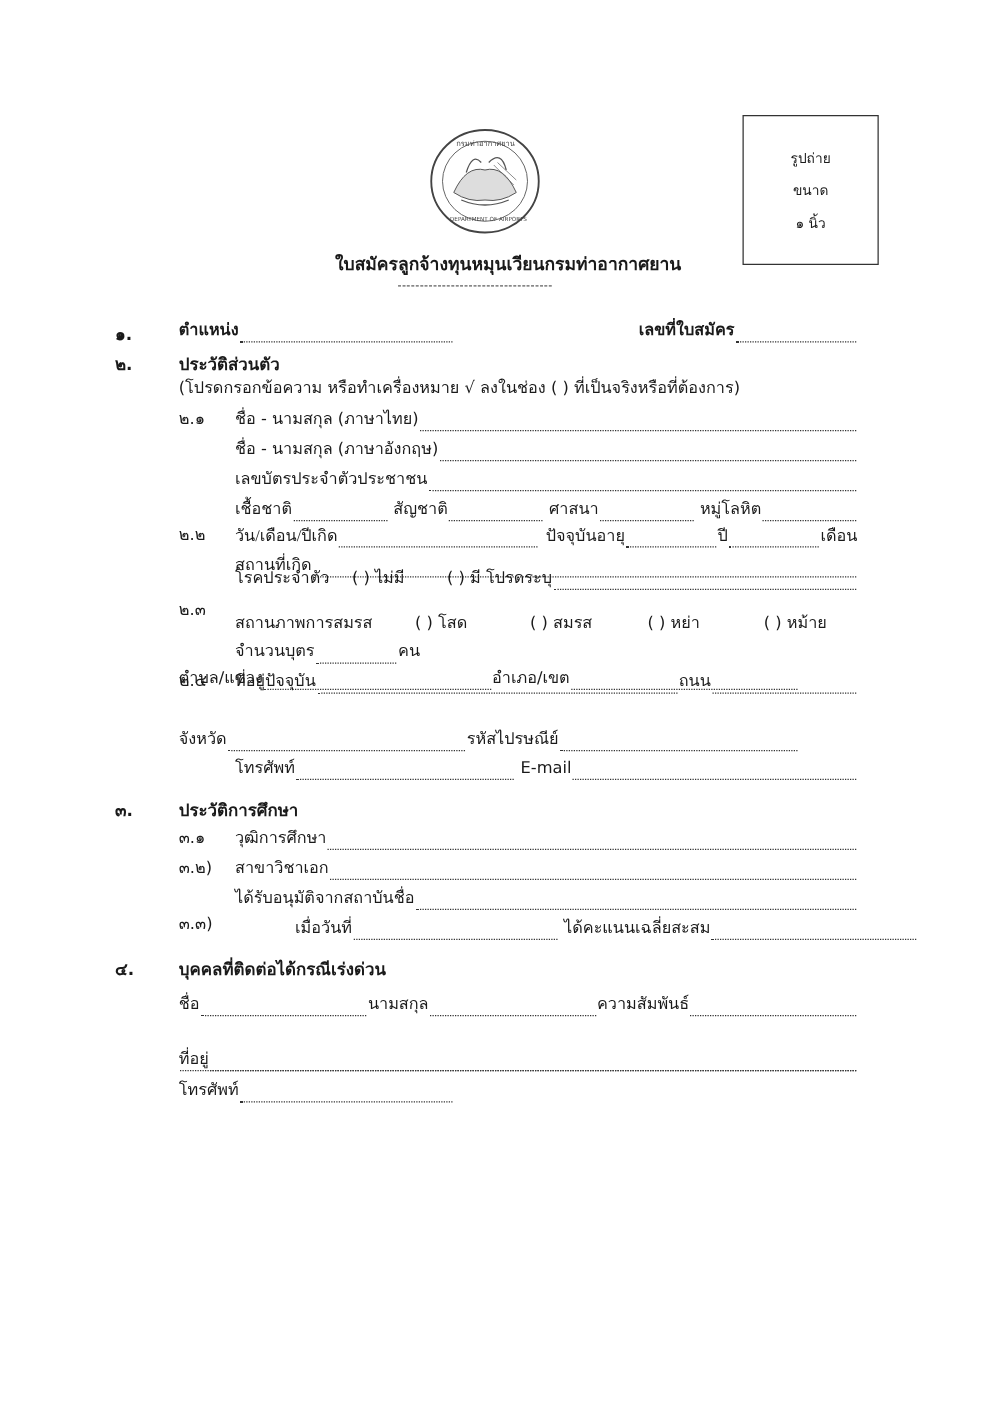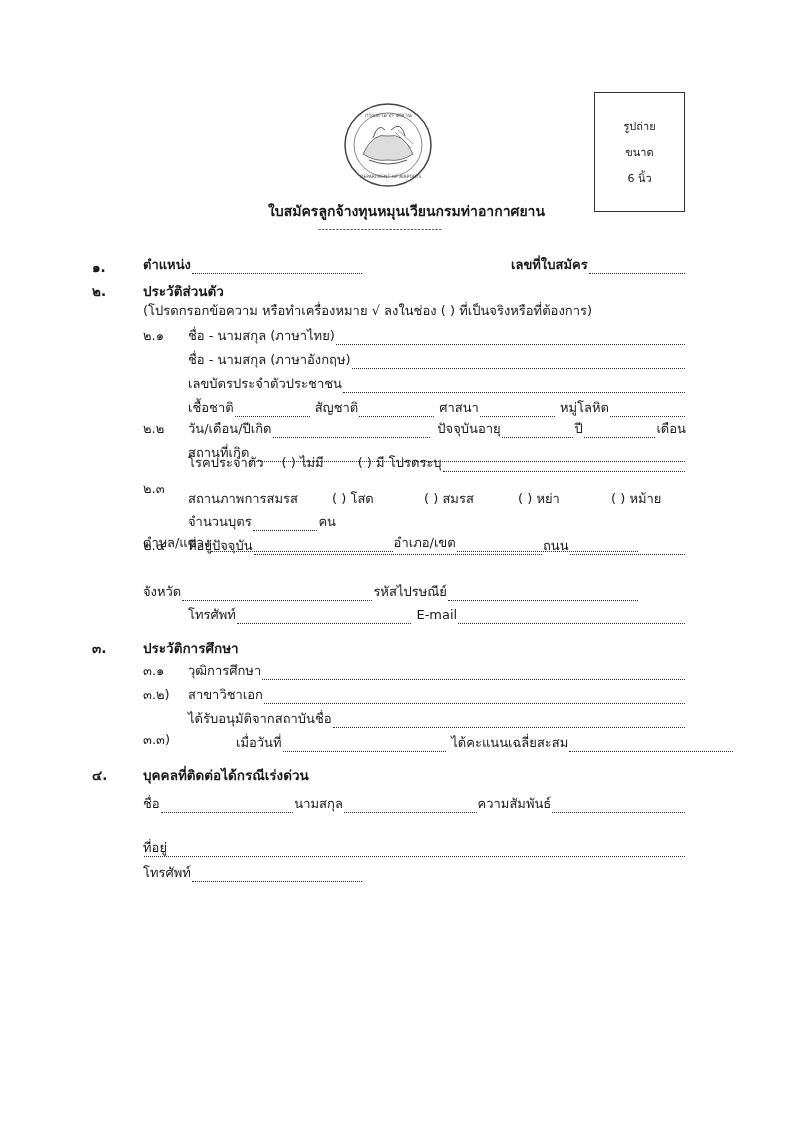--- a/index.html
+++ b/index.html
@@ -4,21 +4,21 @@
 <style>
   html, body { margin:0; padding:0; background:#ffffff; }
   body { width:800px; height:1127px; position:relative; overflow:hidden;
          font-family:"DejaVu Sans", "Liberation Sans", sans-serif; color:#1a1a1a; }
   .abs { position:absolute; white-space:nowrap; }
   .f { font-size:13px; line-height:18px; }
   .b { font-weight:bold; font-size:13.5px; }
   .dots { flex:1; border-bottom:1.3px dotted #333; height:13px; margin:0 1px; }
   .row { position:absolute; display:flex; align-items:flex-end; font-size:13px; line-height:18px; white-space:nowrap; }
   .seal { position:absolute; left:343px; top:102px; width:90px; height:86px; }
-  .photo-box { position:absolute; left:594px; top:92px; width:91px; height:120px; border:1.3px solid #333; box-sizing:border-box; }
+  .photo-box { position:absolute; left:594px; top:92px; width:109px; height:120px; border:1.3px solid #333; box-sizing:border-box; }
   .photo-box div { position:absolute; width:100%; text-align:center; font-size:11px; }
 </style>
 </head>
 <body>
 
 <div class="seal">
   <svg width="90" height="86" viewBox="0 0 90 86">
     <ellipse cx="45" cy="43" rx="43" ry="41" fill="none" stroke="#444" stroke-width="1.5"></ellipse>
     <ellipse cx="45" cy="43" rx="34" ry="32" fill="none" stroke="#666" stroke-width="0.8"></ellipse>
     <path d="M20 52 Q30 30 45 34 Q60 30 70 52 Q58 60 45 58 Q32 60 20 52Z" fill="#ddd" stroke="#555" stroke-width="0.8"></path>
@@ -27,21 +27,21 @@
     <line x1="52" y1="30" x2="68" y2="46" stroke="#666" stroke-width="0.6"></line>
     <line x1="55" y1="28" x2="70" y2="42" stroke="#666" stroke-width="0.6"></line>
   </svg>
   <span style="position:absolute;left:22px;top:8px;font-size:6px;color:#444;">กรมท่าอากาศยาน</span>
   <span style="position:absolute;left:17px;top:72px;font-size:4.5px;color:#444;">DEPARTMENT OF AIRPORTS</span>
 </div>
 
 <div class="photo-box">
   <div style="top:24px">รูปถ่าย</div>
   <div style="top:50px">ขนาด</div>
-  <div style="top:76px">6 นิ้ว</div>
+  <div style="top:76px">๑ นิ้ว</div>
 </div>
 
 <div class="abs b" style="left:268px;top:200px;font-size:14px;">ใบสมัครลูกจ้างทุนหมุนเวียนกรมท่าอากาศยาน</div>
 <div class="abs" style="left:318px;top:224px;font-size:9px;letter-spacing:0.3px;">-----------------------------------</div>
 
 <div class="abs b" style="left:92px;top:256px;">๑.</div>
 <div class="row b" style="left:143px;top:256px;width:220px;">
   <span>ตำแหน่ง</span>
     <span class="dots"></span>
 </div>
@@ -72,21 +72,21 @@
     <span class="dots"></span>
   <span style="margin-left:4px">สัญชาติ</span>
     <span class="dots"></span>
   <span style="margin-left:4px">ศาสนา</span>
     <span class="dots"></span>
   <span style="margin-left:4px">หมู่โลหิต</span>
     <span class="dots"></span>
 </div>
 
 <div class="abs f" style="left:143px;top:420px;">๒.๒</div>
-<div class="row" style="left:188px;top:420px;width:498px;">
+<div class="row" style="left:188px;top:420px;width:498px;font-family:Liberation Serif, serif;">
   <span>วัน/เดือน/ปีเกิด</span>
     <span class="dots" style="flex:2.2"></span>
   <span style="margin-left:6px">ปัจจุบันอายุ</span>
     <span class="dots"></span>
   <span>ปี</span>
     <span class="dots"></span>
   <span>เดือน</span>
 </div>
 <div class="row" style="left:188px;top:444px;width:498px;">
     <span>สถานที่เกิด</span>

